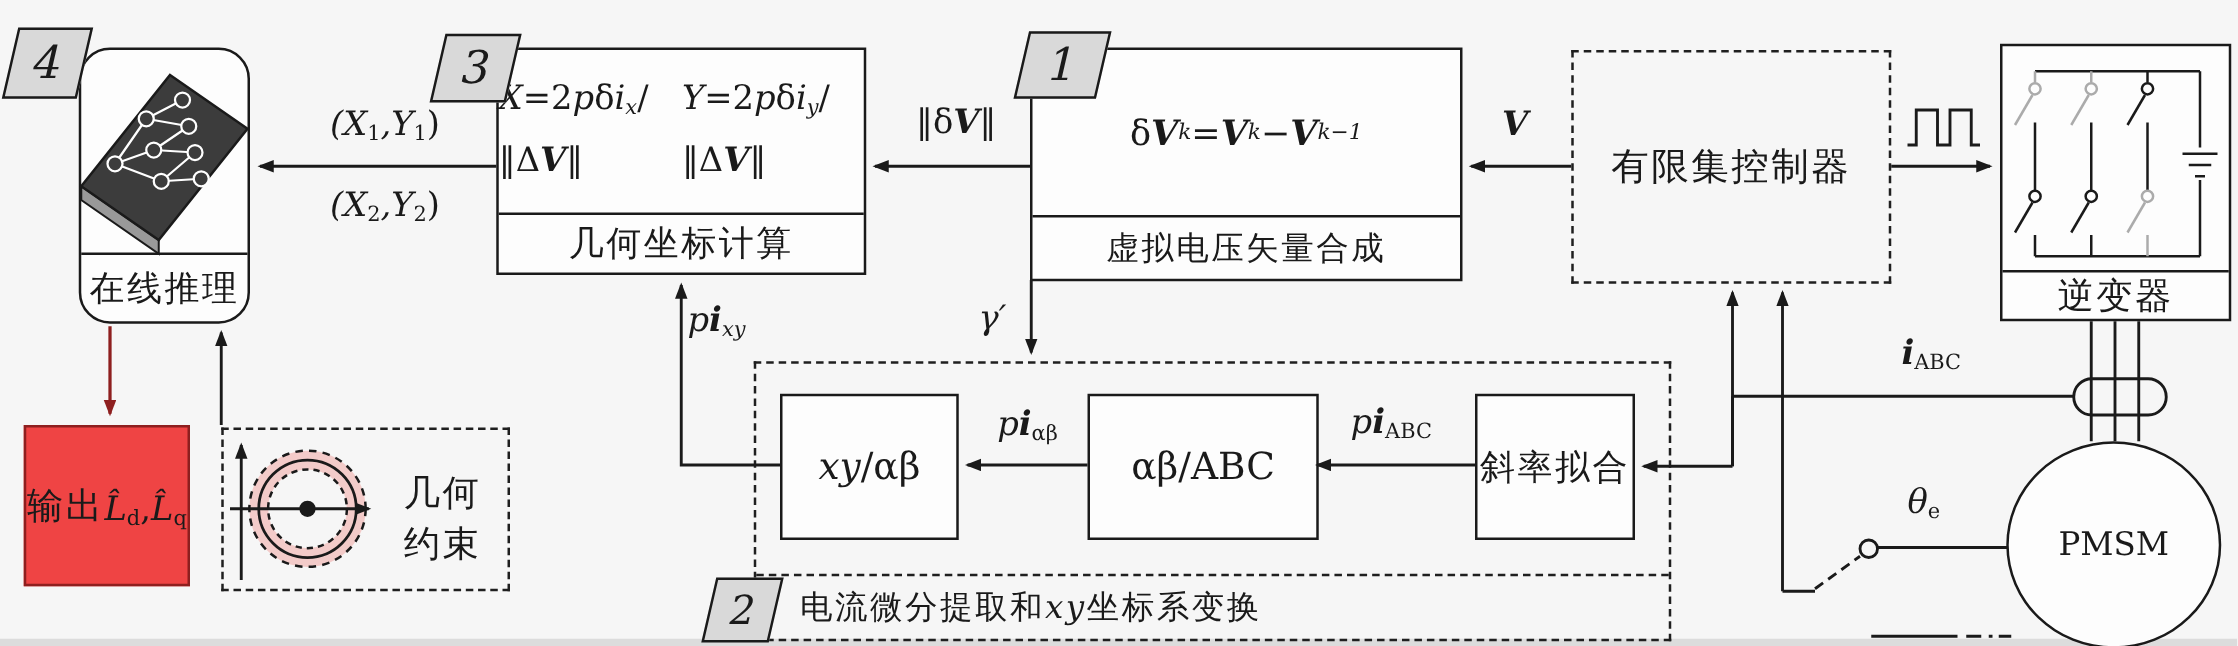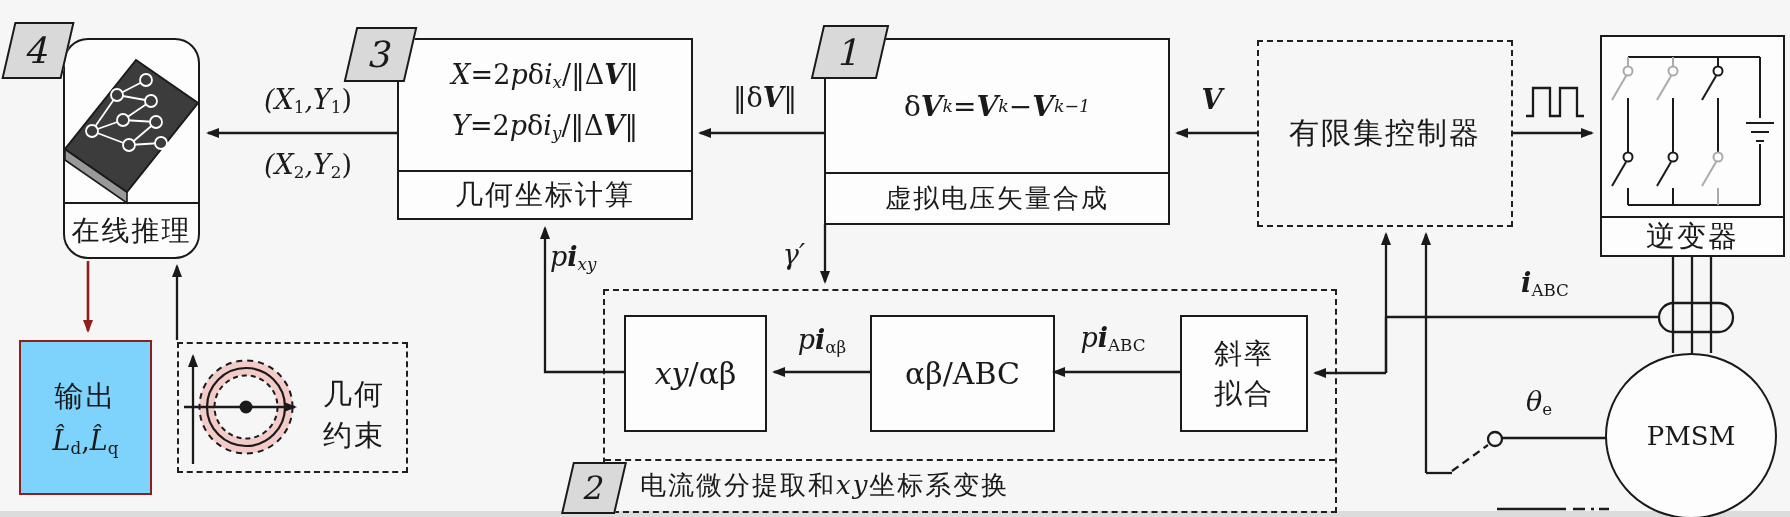--- a/index.html
+++ b/index.html
@@ -2,21 +2,21 @@
 <html><head>
 <meta charset="utf-8">
 <style>
   html,body{margin:0;padding:0;background:#f6f6f6;}
   .stage{position:relative;width:1790px;height:517px;background:#f6f6f6;overflow:hidden;
          font-family:"DejaVu Sans",sans-serif;color:#1a1a1a;}
   .abs{position:absolute;box-sizing:border-box;}
   .box{background:#fdfdfd;border:2.4px solid #1a1a1a;}
   .dashedbox{border:2.4px dashed #1f1f1f;background:transparent;}
   .flexc{display:flex;align-items:center;justify-content:center;}
-  .col{flex-direction:column;}
+  .col{flex-direction:row;}
   .cn{font-family:"DejaVu Sans",sans-serif;letter-spacing:2px;}
   .math{font-family:"DejaVu Serif",serif;font-style:italic;}
   .up{font-style:normal;}
   .bi{font-weight:bold;font-style:italic;}
   sub{font-size:0.62em;vertical-align:-0.25em;}
   sup{font-size:0.62em;vertical-align:0.55em;}
   .tag{background:#d9d9d9;border:2.2px solid #1a1a1a;transform:skewX(-13deg);
        font-family:"DejaVu Serif",serif;font-size:36px;z-index:4;}
   .seclabel{border-top:2.4px solid #1a1a1a;}
   .lbl{font-family:"DejaVu Serif",serif;font-size:27px;white-space:nowrap;text-align:center;z-index:3;}
@@ -70,21 +70,21 @@
   </div>
 
   <div class="abs box z1" style="left:1600px;top:35px;width:185px;height:222px;">
     <div class="abs seclabel flexc cn" style="left:0;right:0;bottom:0;height:39px;font-size:29px;">逆变器</div>
   </div>
 
   <div class="abs pmsm flexc z1" style="left:1605px;top:353px;width:172px;height:166px;">
     <span class="math up" style="font-size:26px;">PMSM</span>
   </div>
 
-  <div class="abs z1 flexc col" style="left:19px;top:340px;width:133px;height:155px;border:2.6px solid #8e1f1f;background:#7dd3fc;">
+  <div class="abs z1 flexc col" style="left:19px;top:340px;width:133px;height:129px;border:2.6px solid #8e1f1f;background:#ef4444;">
     <div class="cn" style="font-size:29px;">输出</div>
     <div class="math" style="font-size:27px;margin-top:8px;">
       <i>L̂</i><sub class="up">d</sub><span class="up">,</span><i>L̂</i><sub class="up">q</sub>
     </div>
   </div>
 
   <div class="abs dashedbox z1" style="left:177px;top:342px;width:231px;height:131px;"></div>
   <div class="abs cn z2" style="left:312px;top:374px;width:84px;font-size:29px;line-height:41px;text-align:center;">
     <div>几何</div>
     <div>约束</div>

